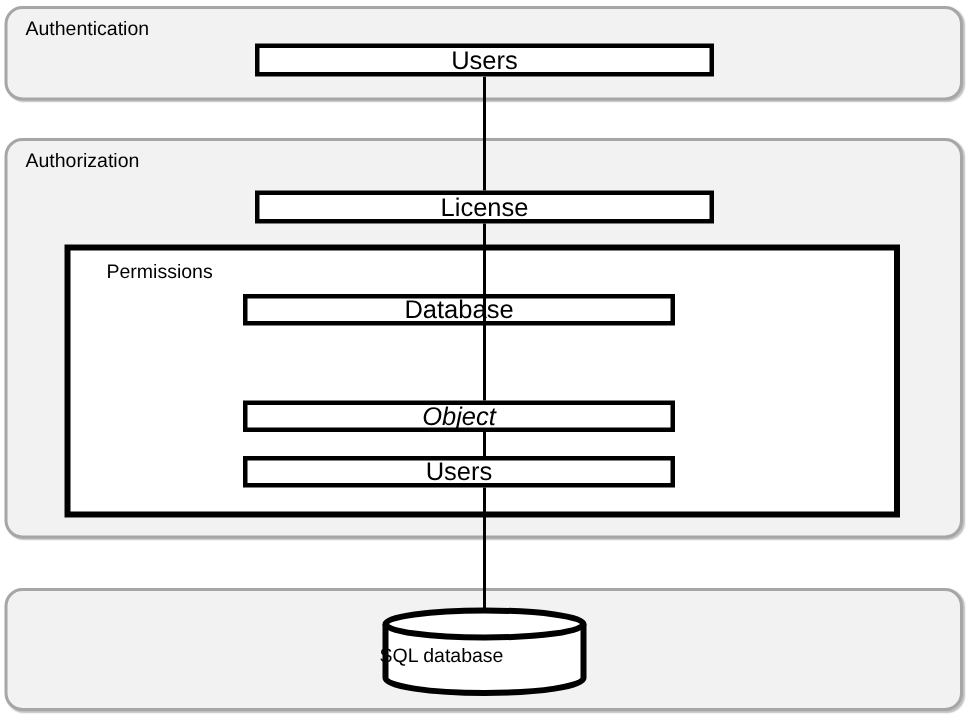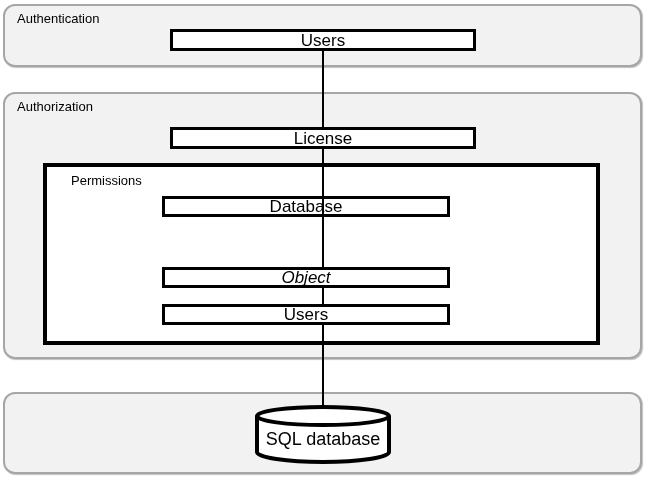--- a/index.html
+++ b/index.html
@@ -70,22 +70,21 @@
   
   #cylinder {
     position: absolute;
     left: 253px; top: 404px;
     width: 140px; height: 60px;
     z-index: 3;
   }
   #cyl-label {
     position: absolute;
     left: 253px; top: 429px; width: 140px;
-    text-align: center;
-    font-size: 18px;
+    font-size: 13px;
     z-index: 4;
   }
 </style>
 </head>
 <body>
 
 <div id="canvas">
 
   <div id="auth" class="group">
     <div class="group-label">Authentication</div>

